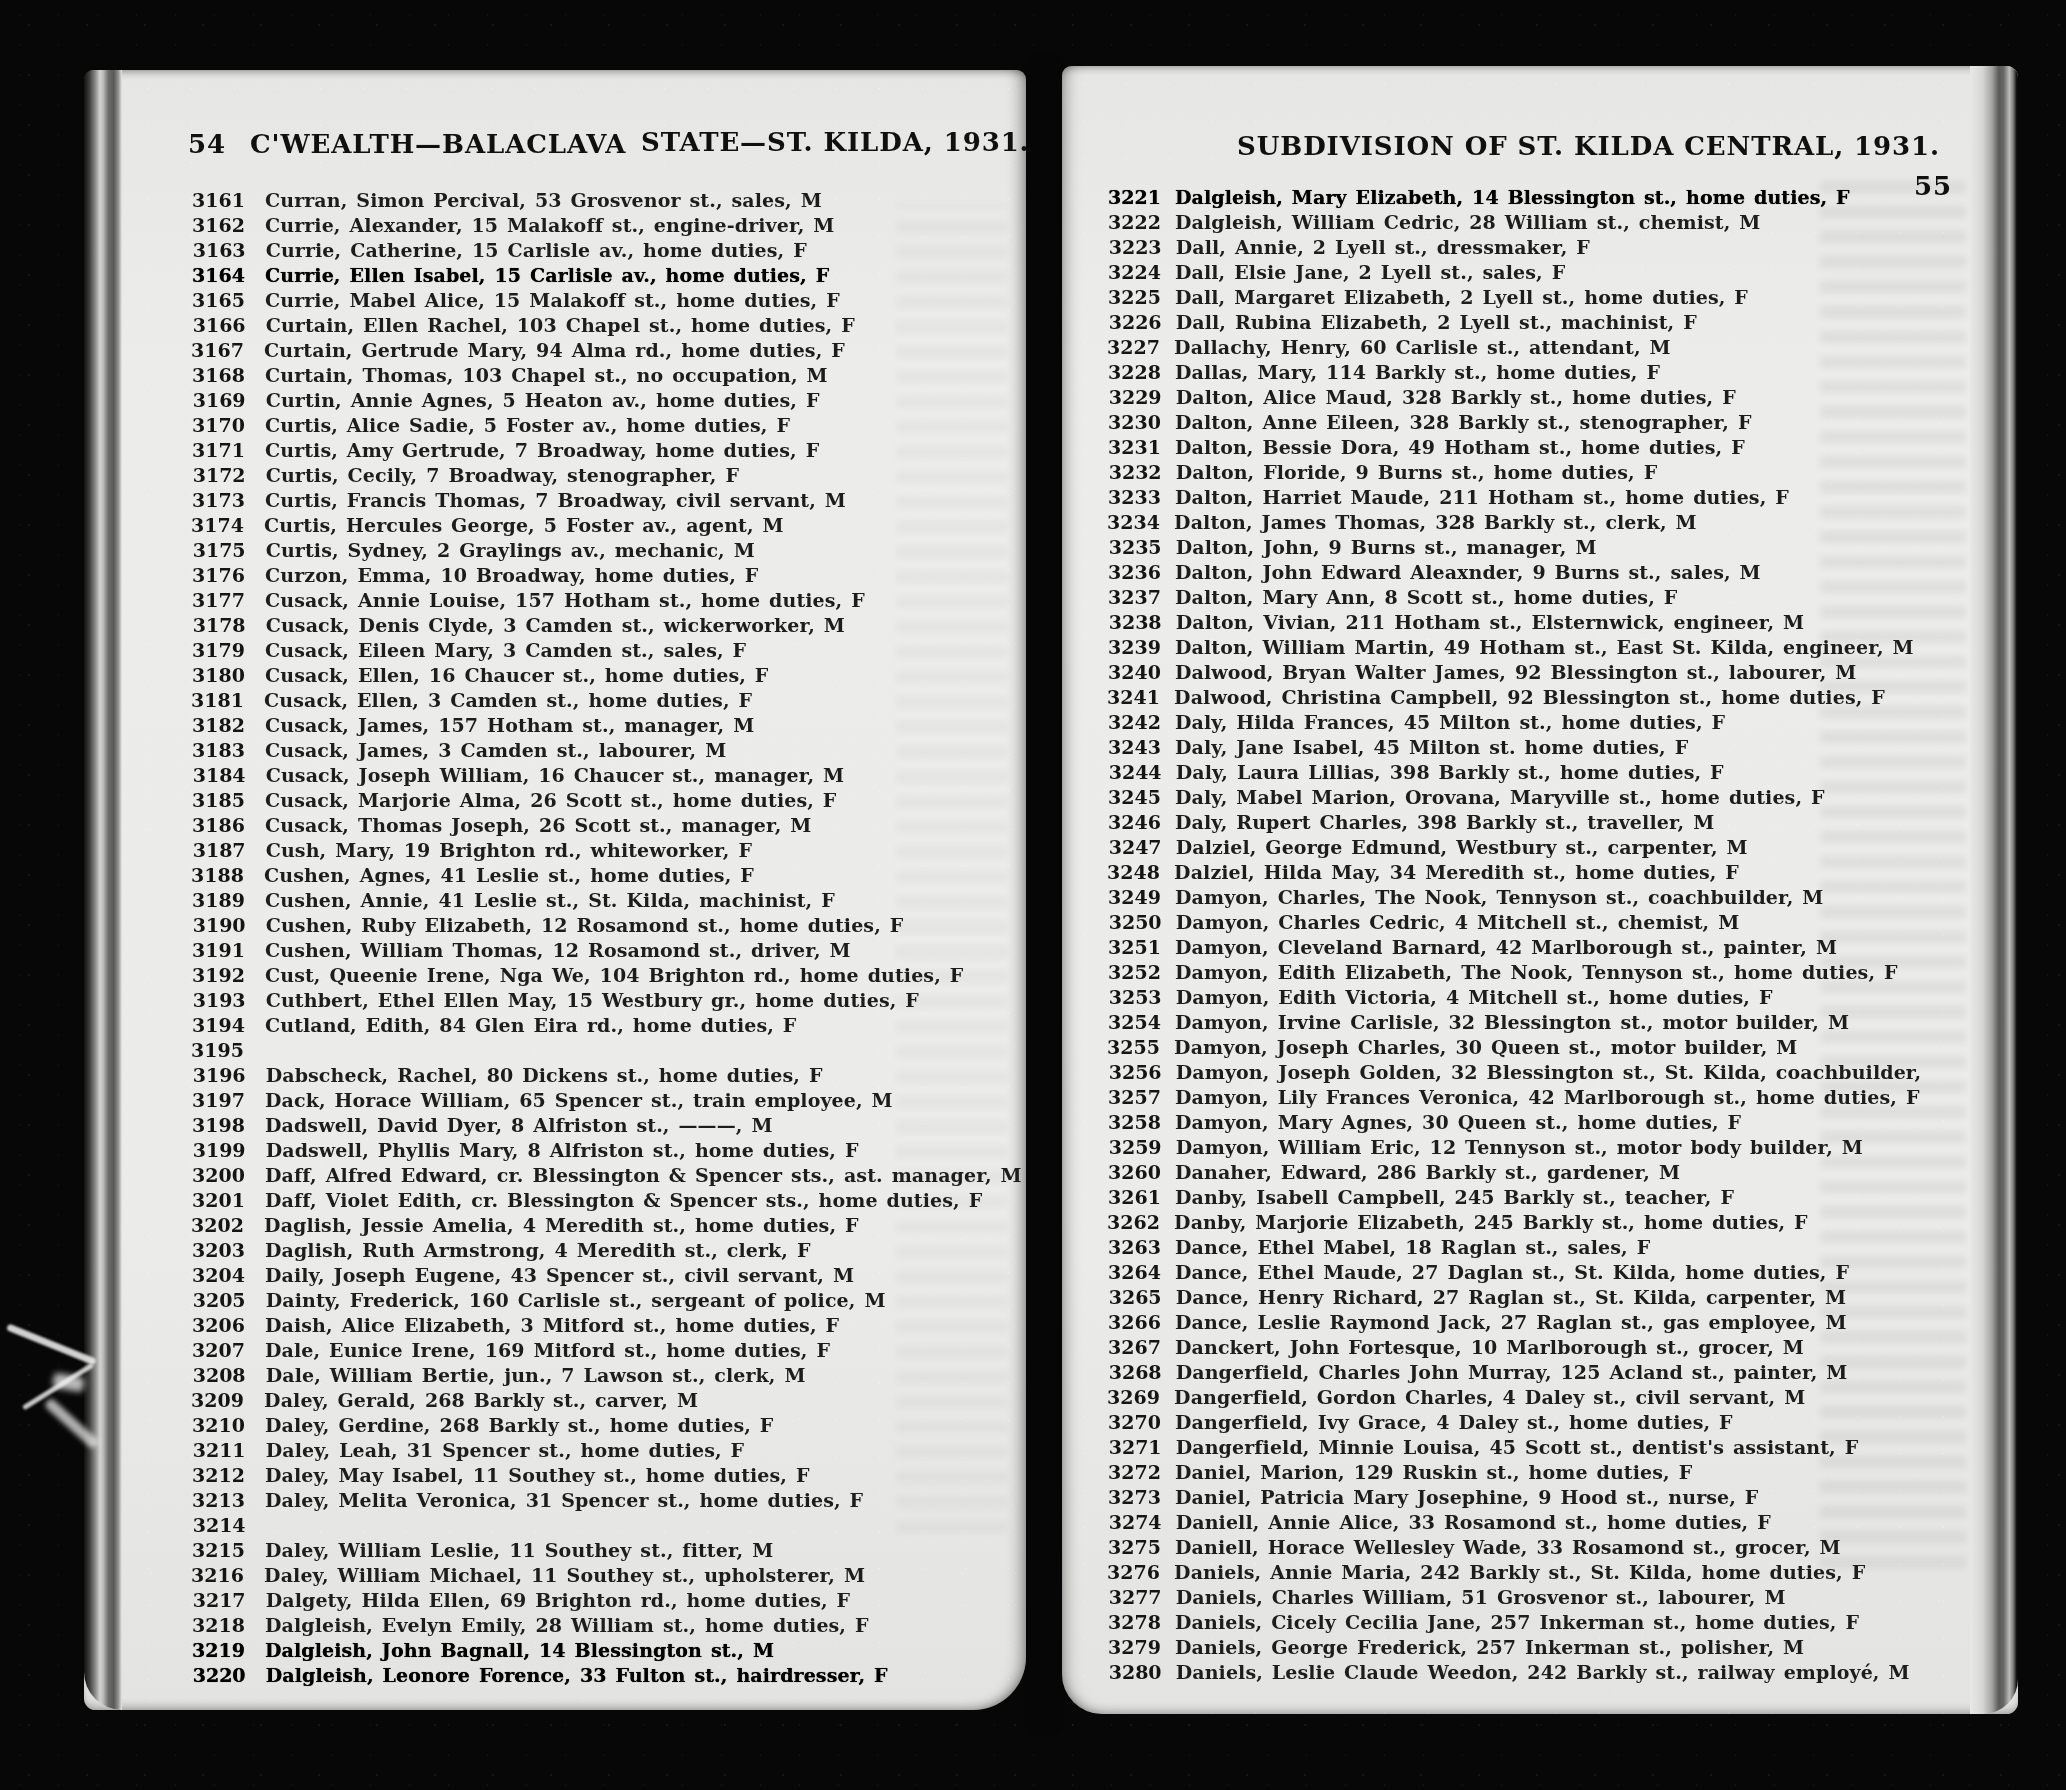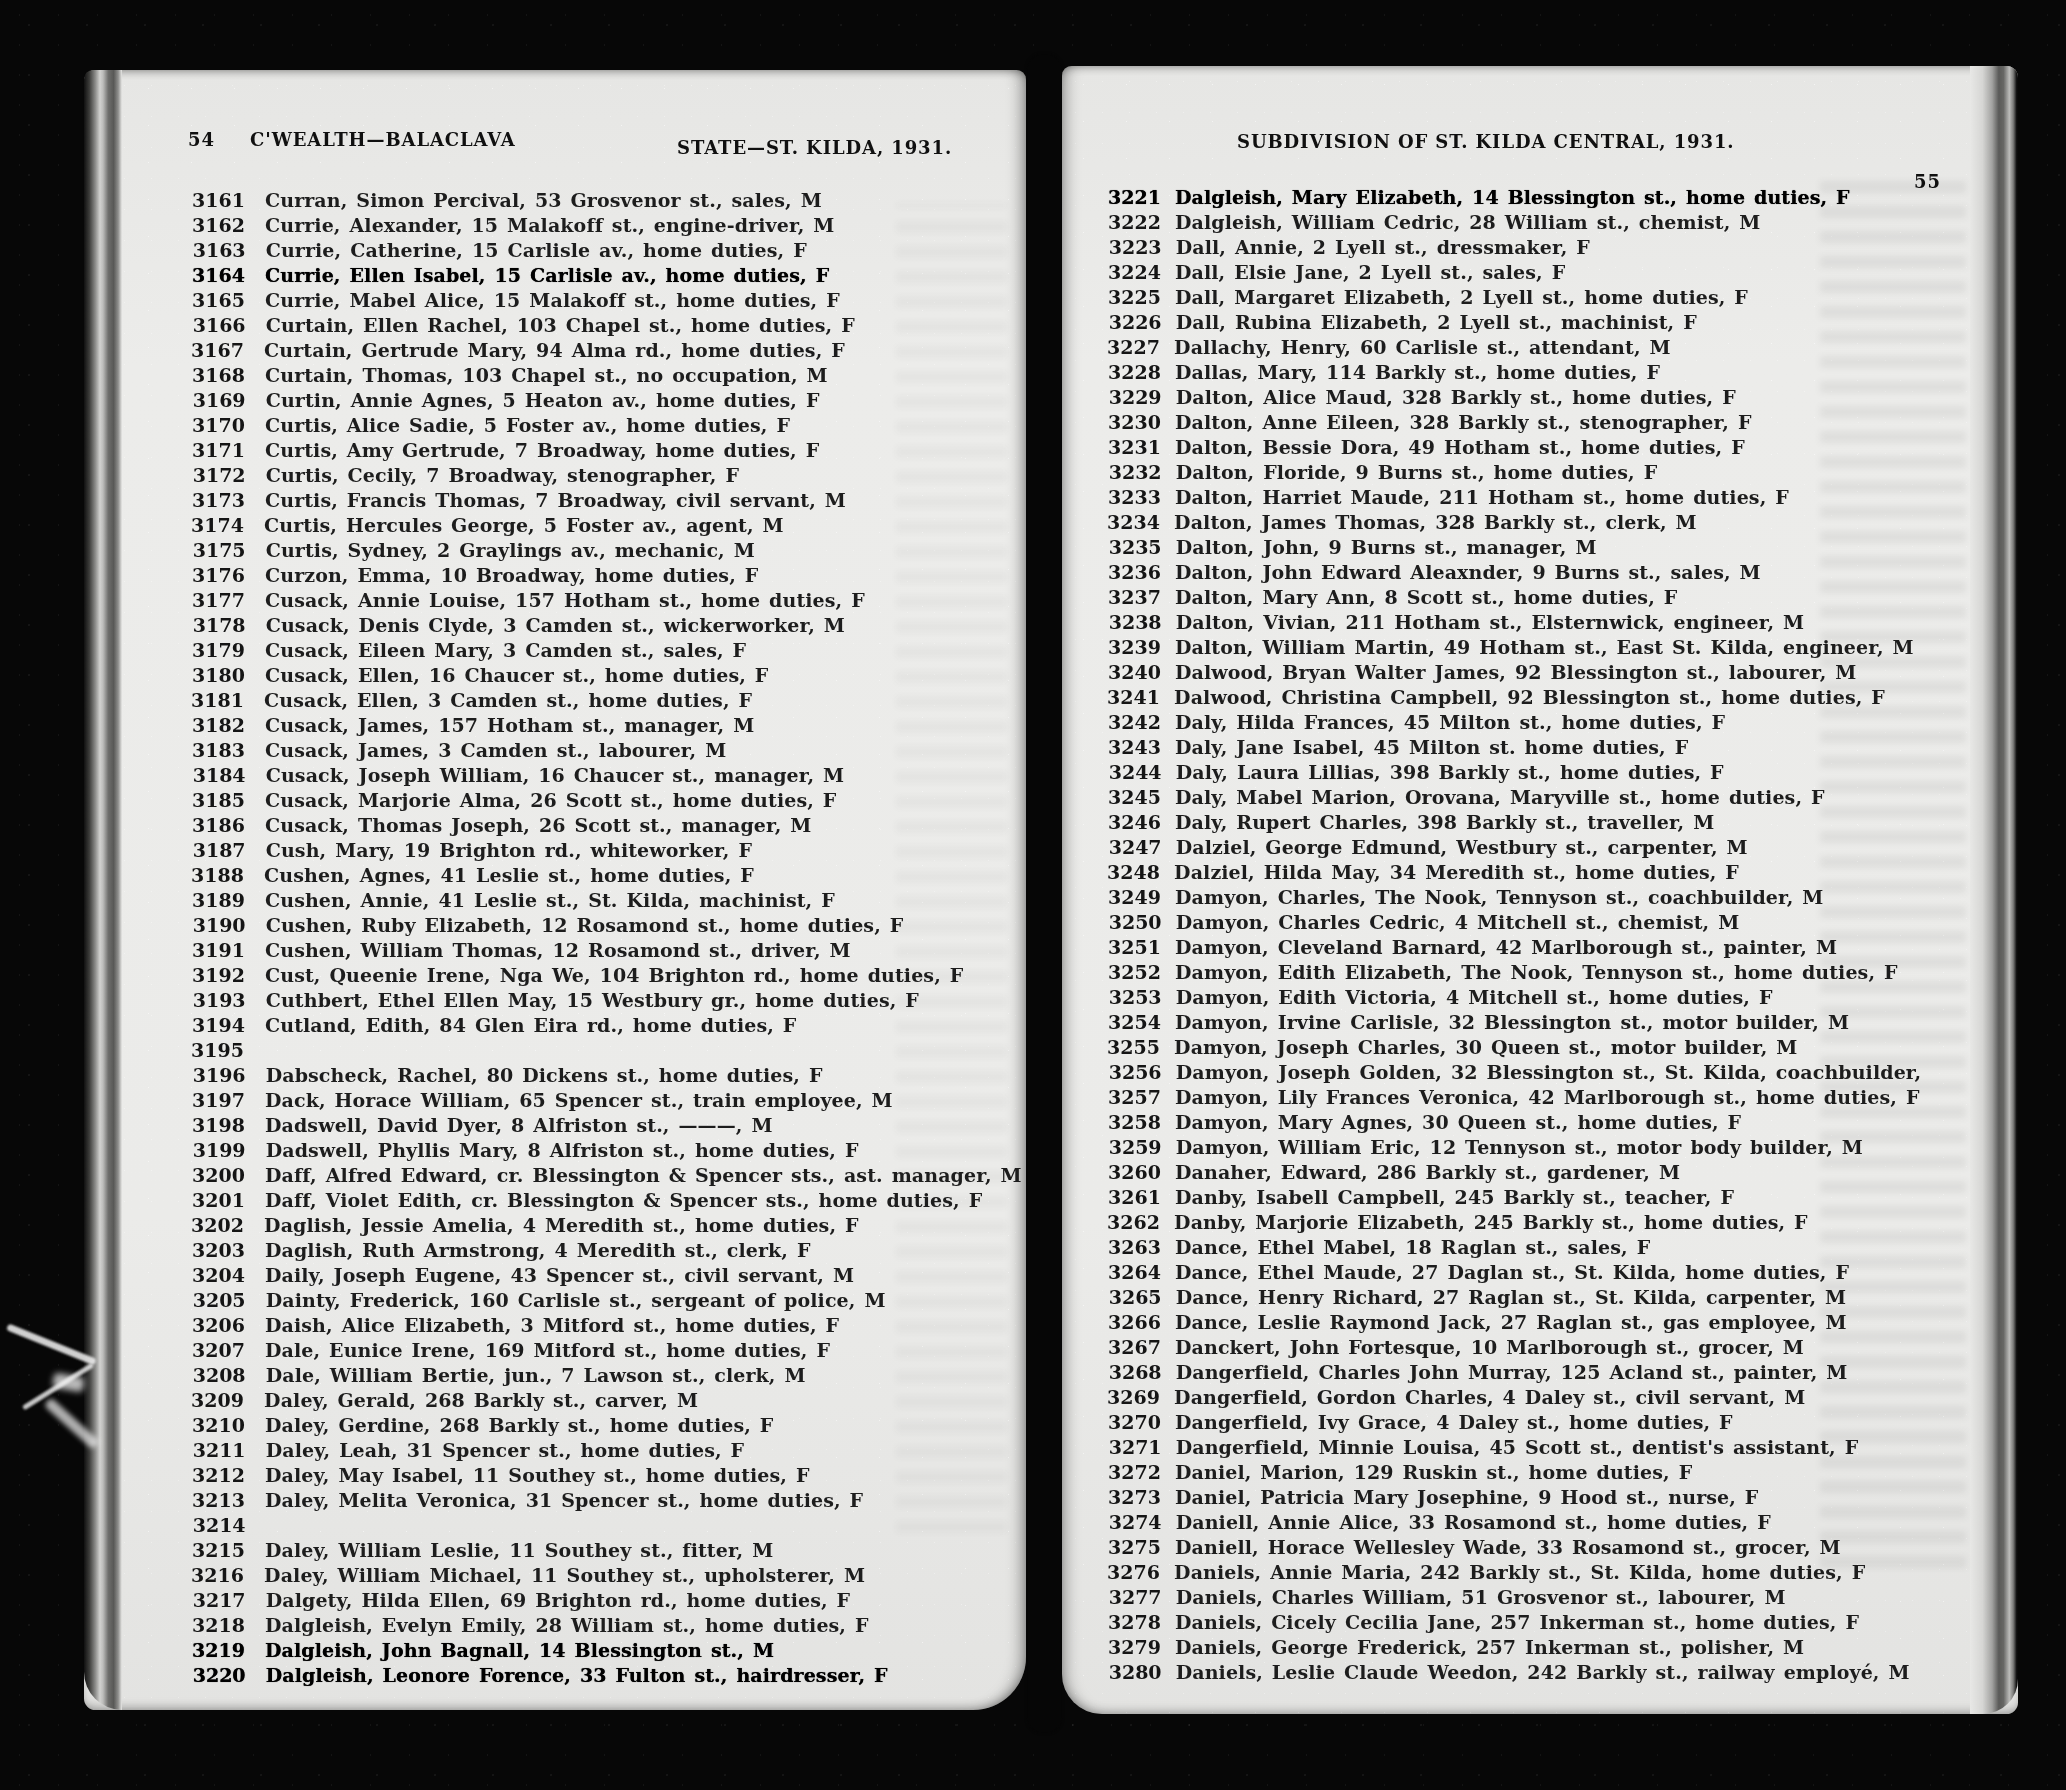--- a/index.html
+++ b/index.html
@@ -38,21 +38,21 @@
   }
   .edge-right{
     position:absolute;right:0;top:0;bottom:0;width:48px;border-radius:0 11.5px 35px 0;
     background:linear-gradient(90deg,#e8e8e6 0%,#d6d6d4 26%,#a3a3a1 46%,#5a5a58 60%,#676765 70%,#bcbcba 82%,#7d7d7b 90%,#111 97%,#070707 100%);
     filter:blur(0.4px);
   }
   .gutter{
     position:absolute;left:1026px;top:53px;width:37px;height:1681px;background:#060606;
     border-radius:17.7px;filter:blur(0.9px);
   }
-  .hdr-item{position:absolute;font-weight:bold;font-size:18px;letter-spacing:0.9px;color:#101010;white-space:nowrap;text-align:center;}
+  .hdr-item{position:absolute;font-weight:bold;font-size:26px;letter-spacing:0.9px;color:#101010;white-space:nowrap;text-align:center;}
   .entries{position:absolute;filter:blur(0.2px);}
   #left-page .entries{left:108px;top:118px;right:22px;}
   #right-page .entries{left:46px;top:119px;right:53px;}
   .row{height:25px;line-height:25px;font-size:19px;white-space:nowrap;display:flex;}
   .row .num{display:inline-block;font-weight:bold;color:#151515;flex:0 0 auto;}
   #left-page .num{width:73px;}
   #right-page .num{width:67px;}
   .row .txt{font-weight:bold;color:#1d1d1d;letter-spacing:0.1px;word-spacing:2.2px;}
   .row.bold .txt,.row.bold .num{color:#000;text-shadow:0 0 0.7px rgba(0,0,0,.9);}
   .row:nth-child(3n){transform:translateX(0.7px);}
@@ -77,21 +77,21 @@
 <div id="stage">
 
   <div class="gutter"></div>
 
   <div class="page" id="left-page">
     <div class="edge-left"></div>
     <div class="ghost"></div>
     <div class="hdr-blur">
       <span class="hdr-item" style="left:104px;top:59px;">54</span>
       <span class="hdr-item" style="left:166px;top:59px;">C'WEALTH—BALACLAVA</span>
-      <span class="hdr-item" style="left:557px;top:67px;margin-left:36px;">STATE—ST. KILDA, 1931.</span>
+      <span class="hdr-item" style="left:557px;top:57px;">STATE—ST. KILDA, 1931.</span>
     </div>
     <div class="entries" id="left-entries">
         <div class="row">
           <span class="num">3161</span>
           <span class="txt">Curran, Simon Percival, 53 Grosvenor st., sales, M</span>
         </div>
         <div class="row">
           <span class="num">3162</span>
           <span class="txt">Currie, Alexander, 15 Malakoff st., engine-driver, M</span>
         </div>

